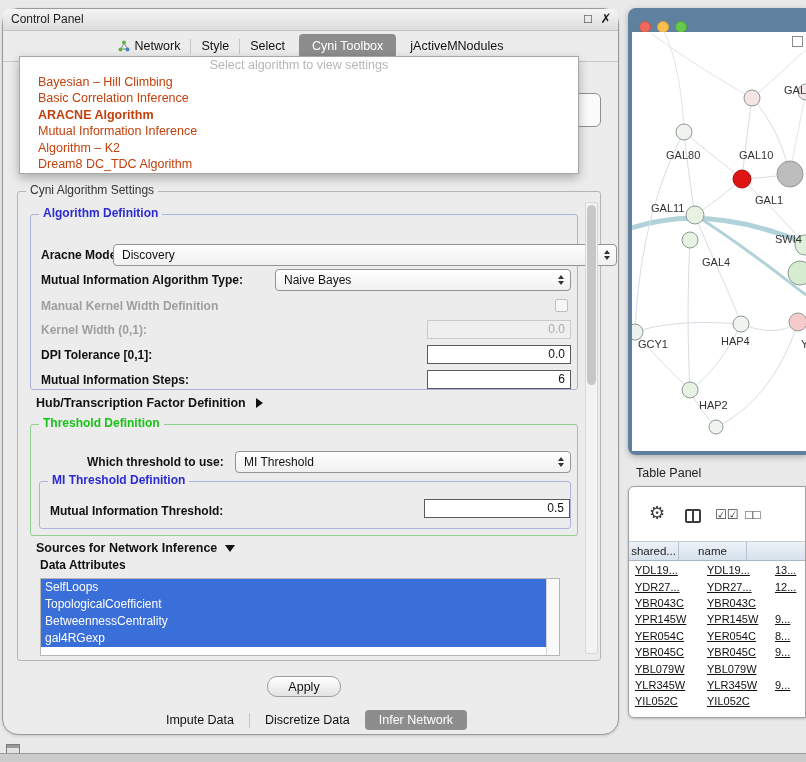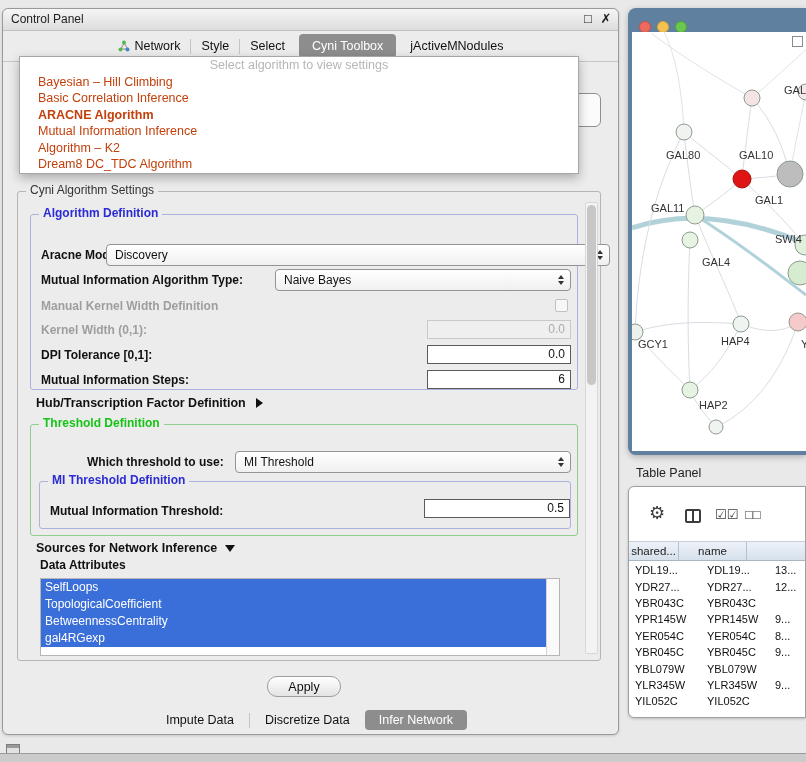--- a/index.html
+++ b/index.html
@@ -8,21 +8,21 @@
     width:806px; height:762px; position:relative; overflow:hidden;
     background:#e9e9e9;
     font-family:"Liberation Sans","DejaVu Sans",sans-serif;
     color:#111;
   }
   .abs { position:absolute; }
 
   
   .control-panel {
     position:absolute; left:2px; top:8px; width:617px; height:727px;
-    background:#ececec; border:1px solid #9a9a9a; border-radius:6px;
+    background:#ececec; border:1px solid #9a9a9a; border-radius:16px;
     box-shadow:0 1px 3px rgba(0,0,0,.15);
   }
   .titlebar {
     position:absolute; left:0; right:0; top:0; height:22px;
     background:linear-gradient(#f5f5f5,#dddddd);
     border-bottom:1px solid #c2c2c2; border-radius:6px 6px 0 0;
   }
   .titlebar .title { position:absolute; left:8px; top:0; line-height:21px; font-size:12px; color:#222; }
   .win-btn { position:absolute; top:2px; width:16px; text-align:center; font-size:13px; color:#222; }
   .win-btn.float { right:22px; }
@@ -157,21 +157,21 @@
 
   .thead {
     position:absolute; left:0; right:0; top:54px; height:20px; display:flex;
     background:linear-gradient(#edf2f8,#d6e1ec);
     border-top:1px solid #c6cfd9; border-bottom:1px solid #aab6c3;
     font-size:11.5px; color:#222;
   }
   .th { line-height:19px; text-align:center; border-right:1px solid #b7c1cd; }
   .th1 { width:50px; } .th2 { width:68px; } .th3 { flex:1; border-right:none; }
   .tbody { position:absolute; left:0; right:0; top:75px; bottom:0; overflow:hidden; font-size:11px; }
-  .trow { display:flex; height:16.4px; align-items:center; }
+  .trow { display:flex; height:16.4px; align-items:center;text-decoration:underline; }
   .tc { padding-left:6px; white-space:nowrap; overflow:hidden; }
   .tc1 { width:72px; } .tc2 { width:68px; } .tc3 { flex:1; }
 
   
   .mini-panel-icon { position:absolute; left:6px; top:744px; width:14px; height:11px; border:1px solid #7d7d7d; background:#e2e2e2; }
   .mini-panel-icon::before { content:""; position:absolute; left:0; right:0; top:0; height:3px; background:#9a9a9a; }
   .bottom-strip { position:absolute; left:0; top:753px; width:806px; height:9px; background:#cbcbcb; border-top:1px solid #9b9b9b; }
 
   svg text { font-family:"Liberation Sans","DejaVu Sans",sans-serif; }
 </style>
@@ -229,21 +229,21 @@
         </div>
     </div>
 
     <div class="settings">
       <span class="gtitle plain">Cyni Algorithm Settings</span>
 
       <div class="group blue-b algdef">
         <span class="gtitle blue">Algorithm Definition</span>
 
         <span class="lbl b" style="left:10px;top:33px">Aracne Mode:</span>
-        <div class="combo" style="left:75px;top:29px;width:504px">
+        <div class="combo" style="left:82px;top:29px;width:504px">
           <span class="combo-val">Discovery</span>
           <span class="combo-arrows">
               <i class="arr-up"></i>
               <i class="arr-dn"></i>
             </span>
         </div>
 
         <span class="lbl b" style="left:10px;top:58px">Mutual Information Algorithm Type:</span>
         <div class="combo" style="left:244px;top:54px;width:296px">
           <span class="combo-val">Naive Bayes</span>

